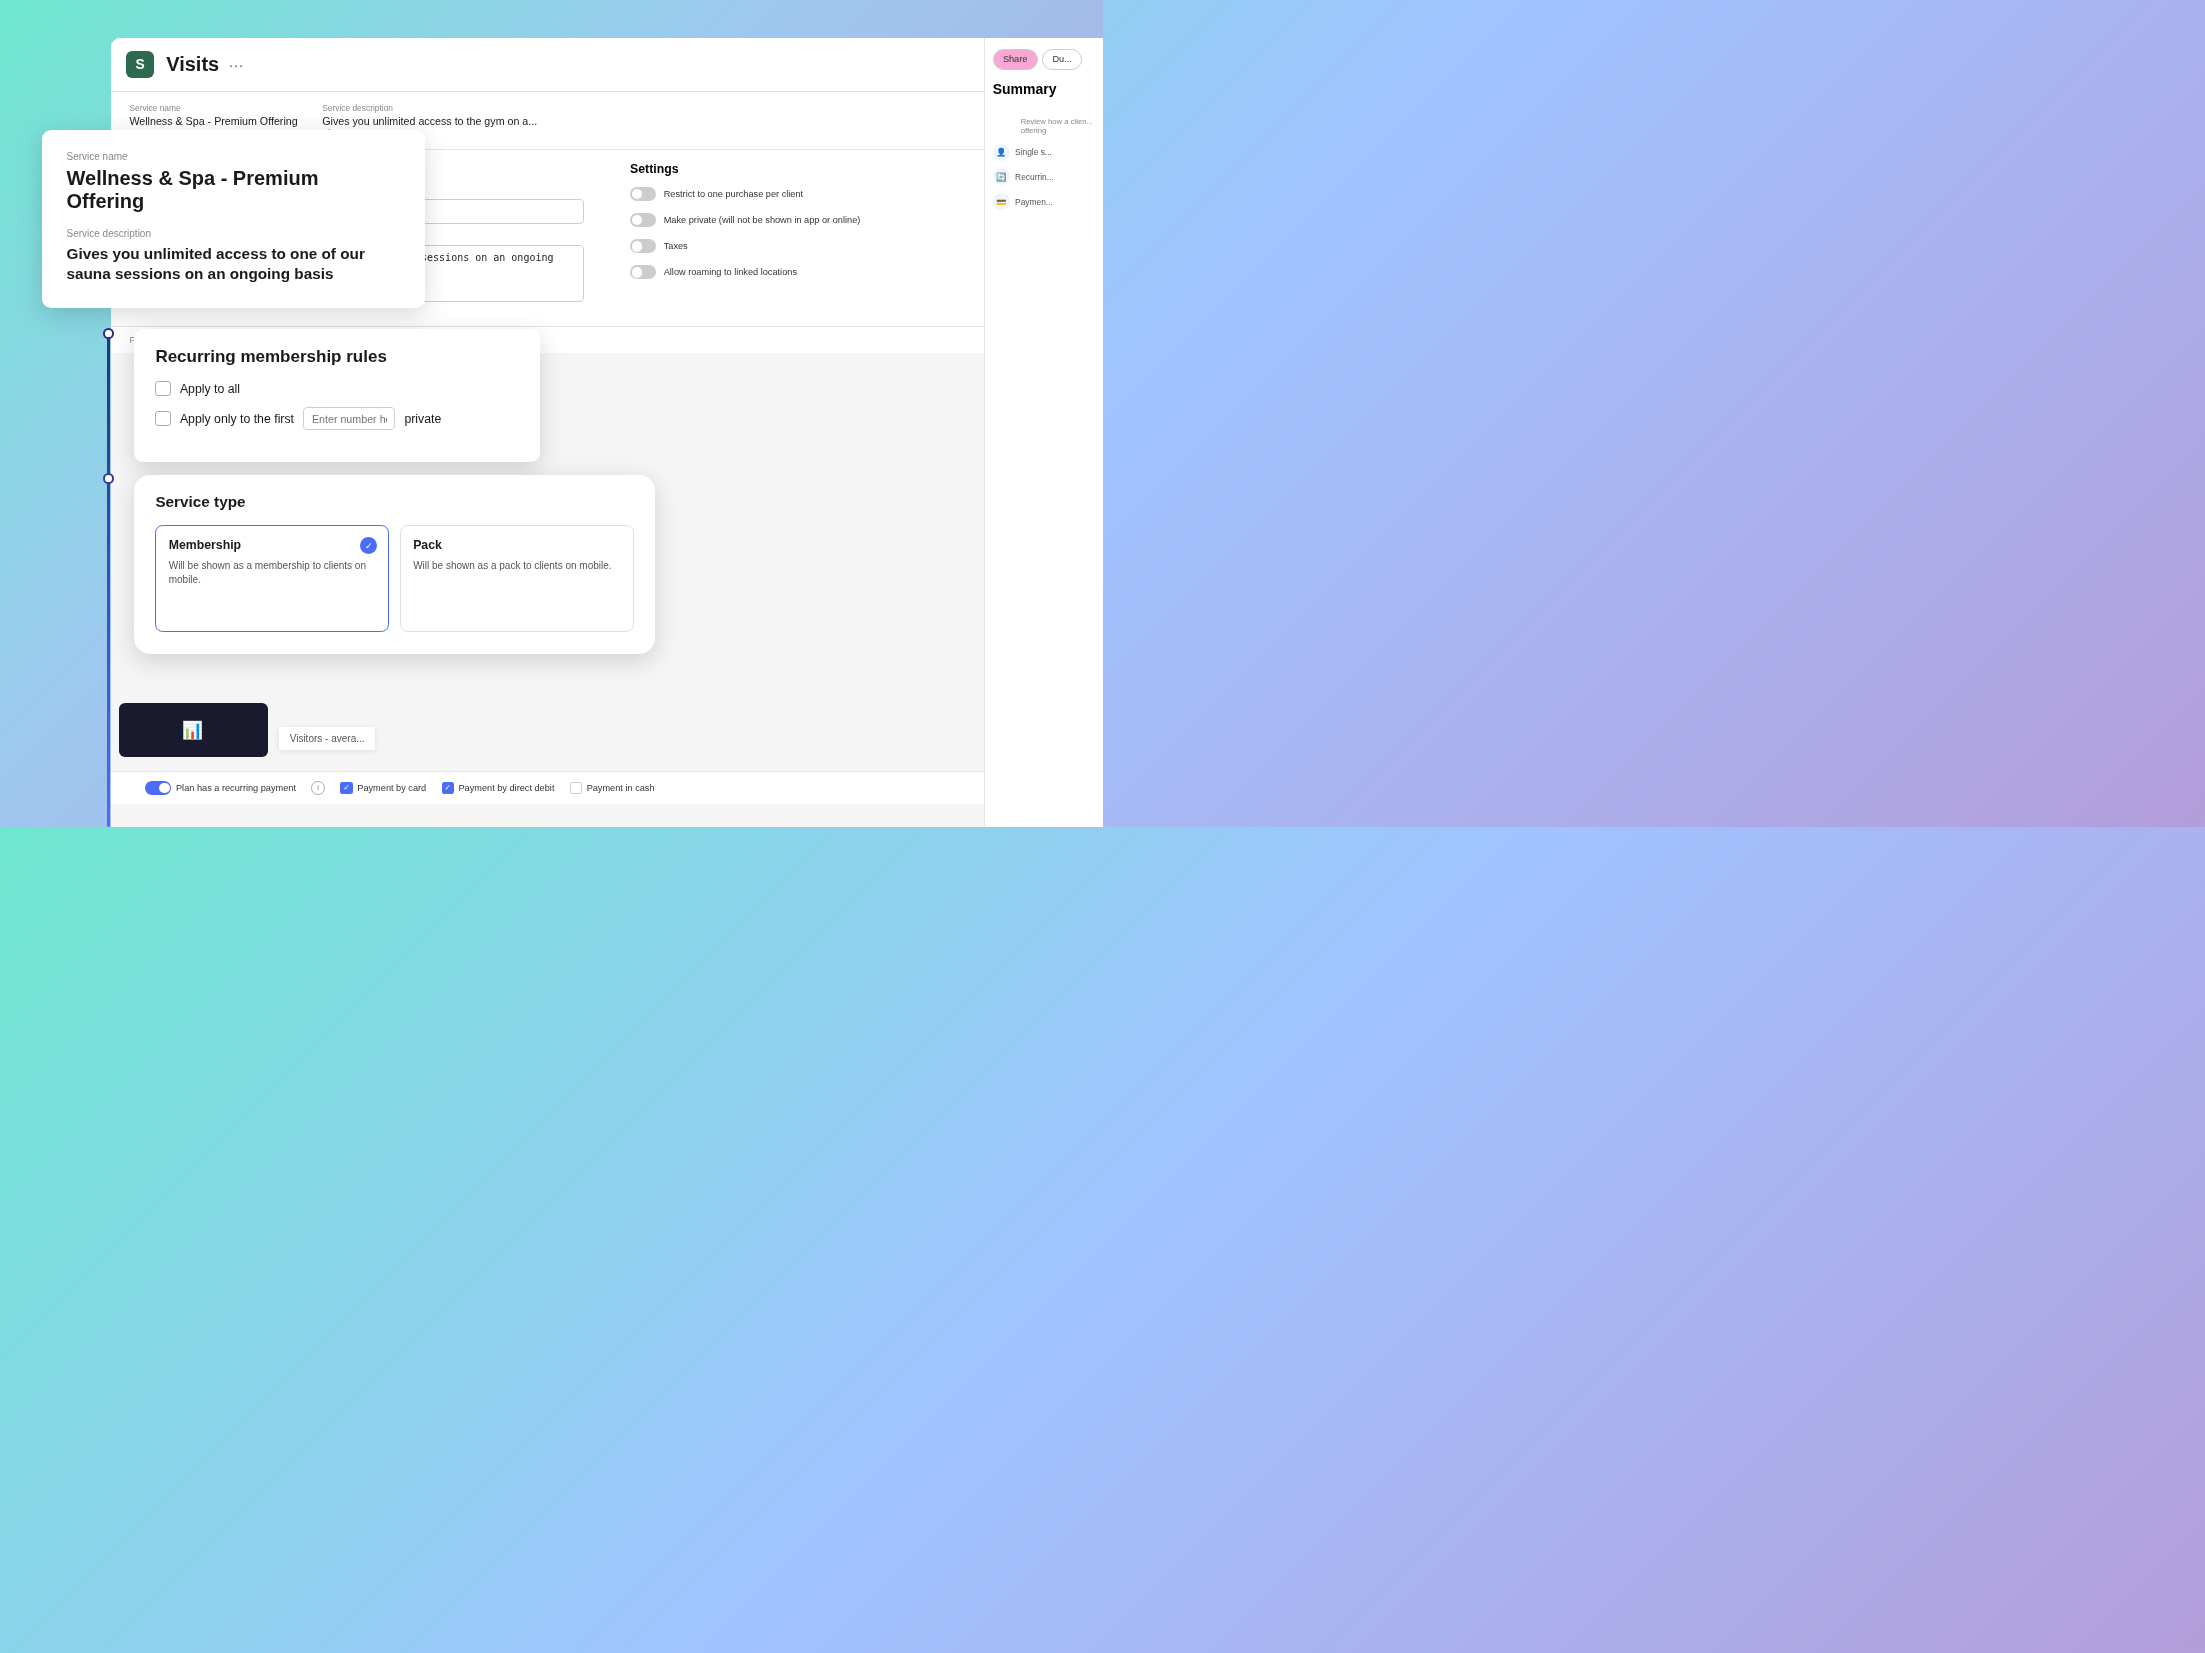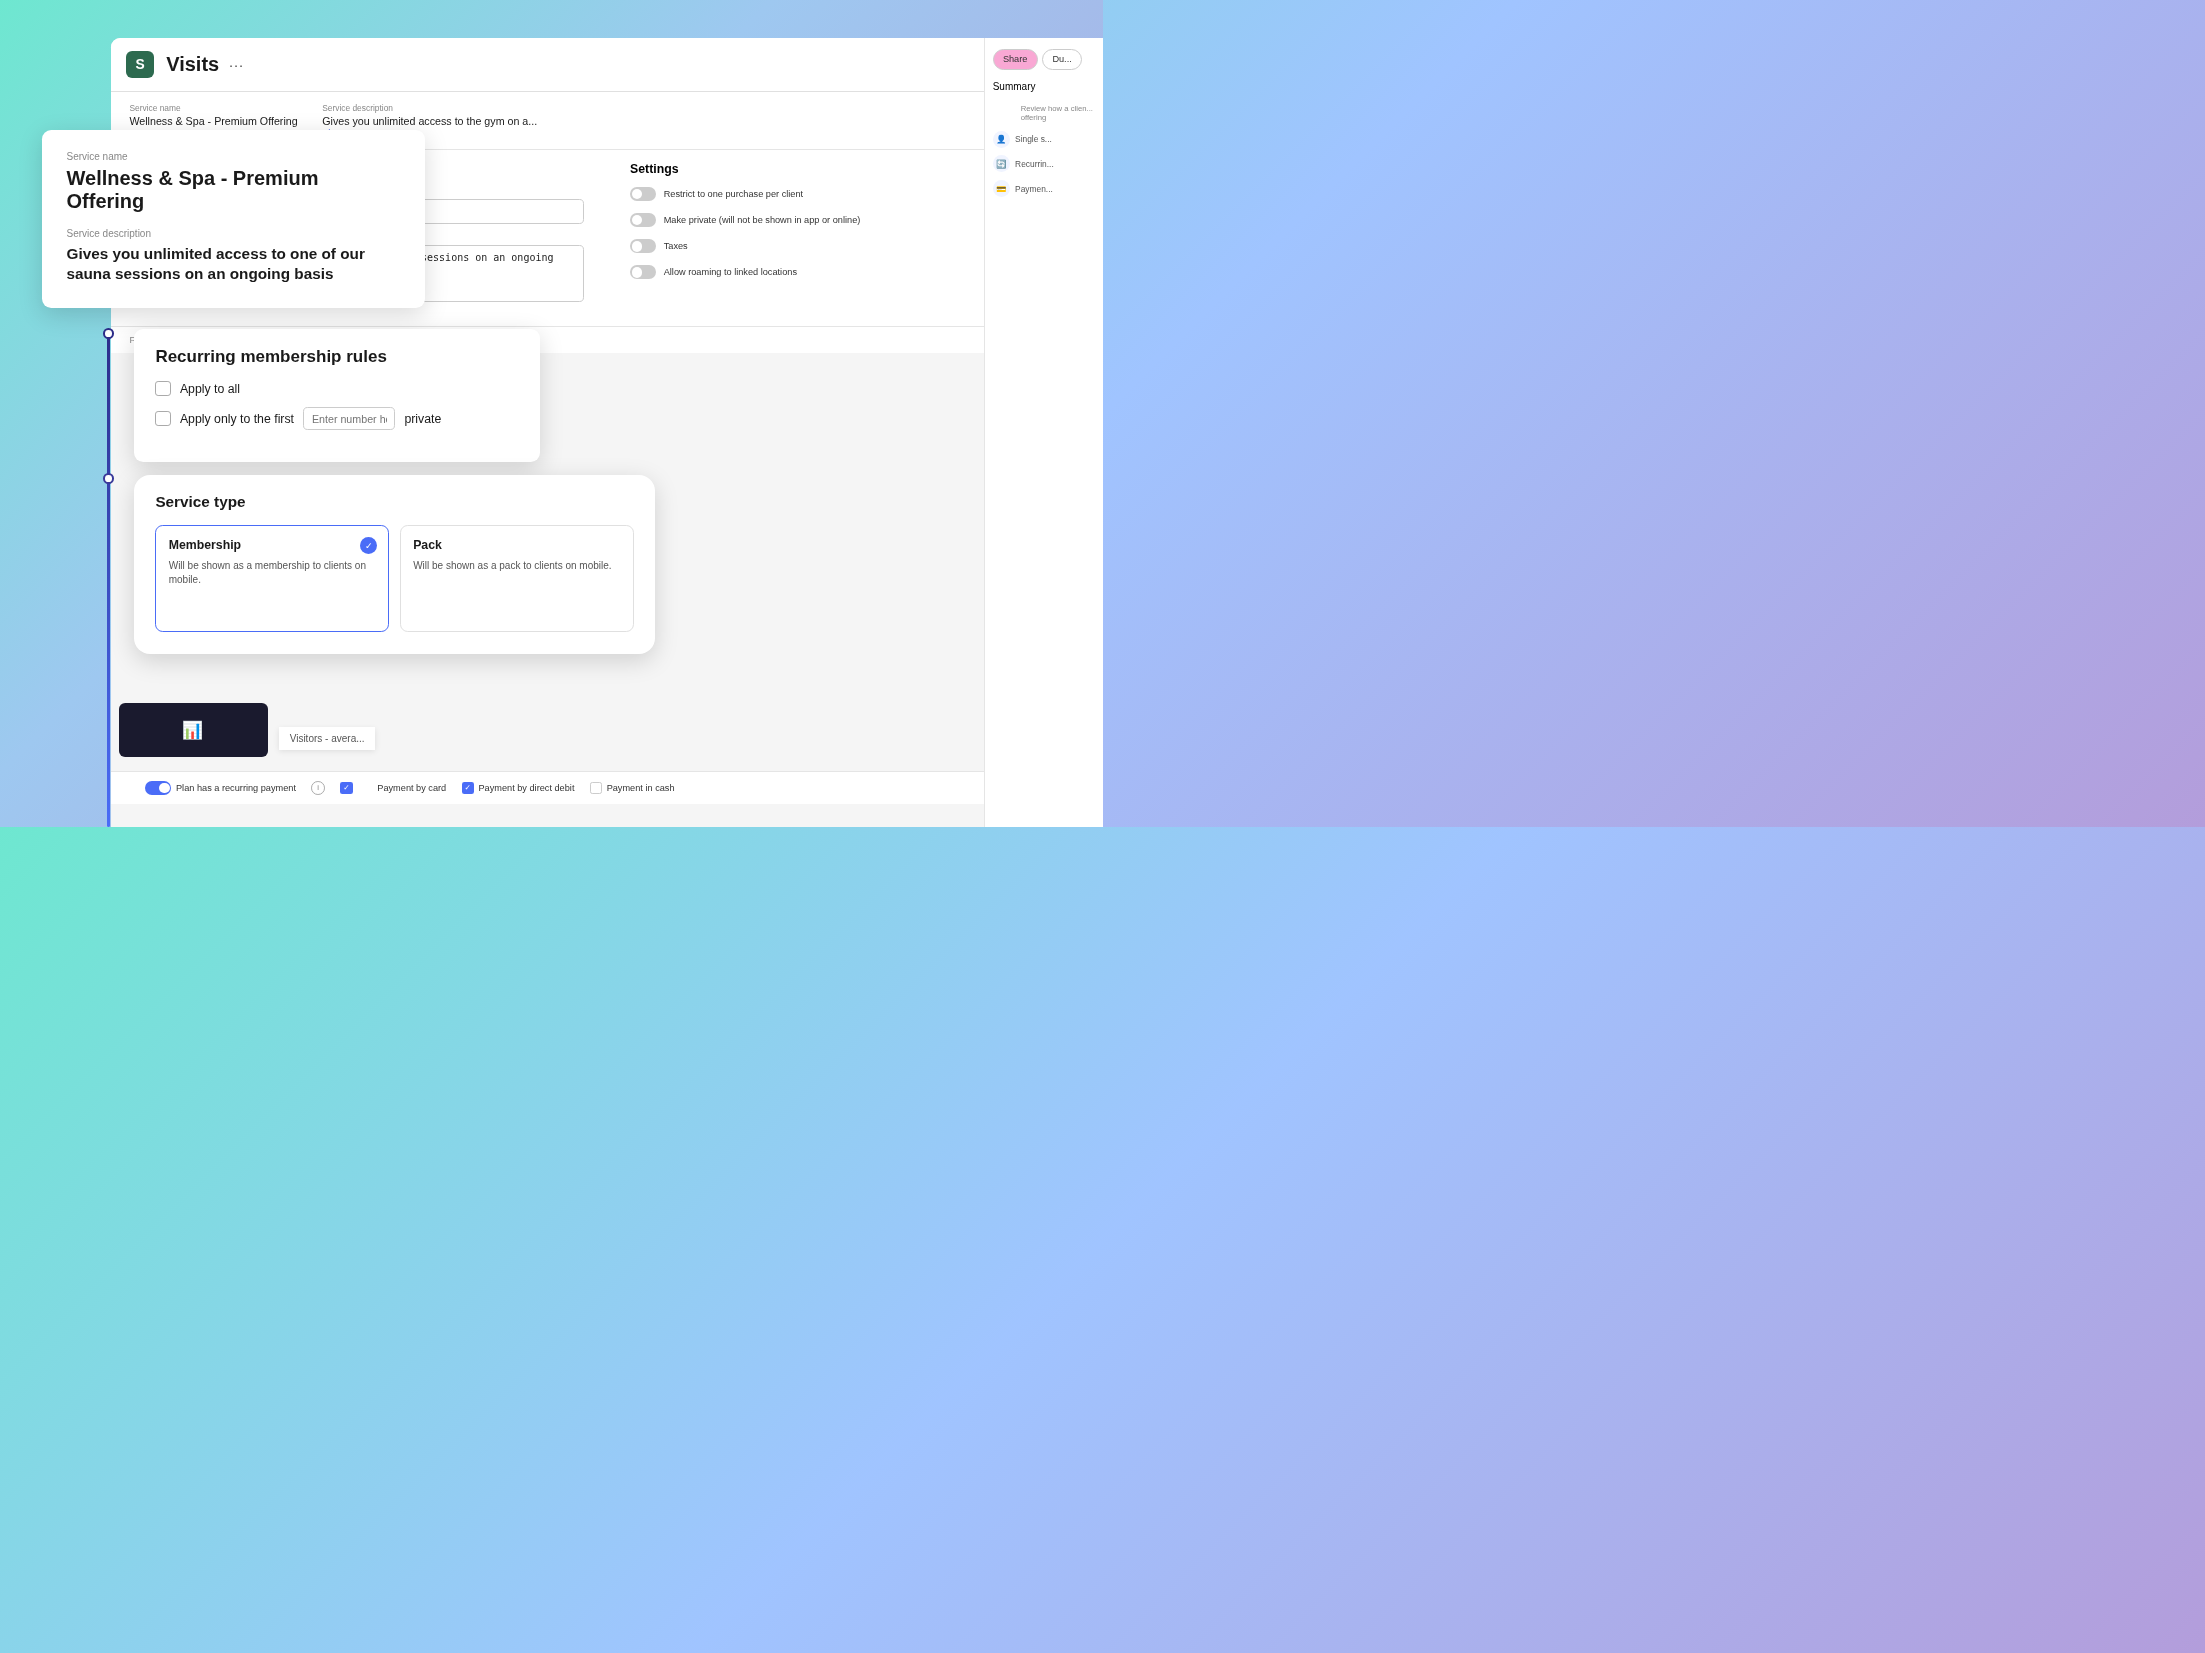--- a/index.html
+++ b/index.html
@@ -249,38 +249,38 @@
   </div>
 
   <div style="position:absolute;bottom:23px;left:0;right:0;padding:9.2px 18.4px;display:flex;align-items:center;gap:15.3px;border-top:0.8px solid #e5e5e5;background:#fff;">
     <div style="display:flex;align-items:center;gap:4.6px;margin-left:16px;">
       <div class="toggle-on-blue"></div>
       <span style="font-size:9.2px;color:#333;">Plan has a recurring payment</span>
     </div>
     <div style="width:13.8px;height:13.8px;border-radius:50%;border:0.8px solid #aaa;display:flex;align-items:center;justify-content:center;font-size:7.7px;color:#888;">i</div>
     <div style="display:flex;align-items:center;gap:4.6px;">
       <div class="checkbox-checked">✓</div>
-      <span style="font-size:9.2px;color:#333;margin-left:20px;">Payment by card</span>
+      <span style="font-size:9.2px;color:#333;">Payment by card</span>
     </div>
     <div style="display:flex;align-items:center;gap:4.6px;">
       <div class="checkbox-checked">✓</div>
       <span style="font-size:9.2px;color:#333;">Payment by direct debit</span>
     </div>
     <div style="display:flex;align-items:center;gap:4.6px;">
       <div class="checkbox-unchecked"></div>
       <span style="font-size:9.2px;color:#333;">Payment in cash</span>
     </div>
   </div>
 
   <div style="position:absolute;top:0;right:0;width:119px;bottom:0;border-left:0.8px solid #e5e5e5;background:#fff;padding:10.7px 7.7px;">
     <div style="display:flex;gap:4.6px;margin-bottom:10.7px;">
       <button class="btn-share">Share</button>
       <button class="btn-dup">Du...</button>
     </div>
-    <div style="font-size:10px;font-weight:400;margin-bottom:12px;">Summary</div>
+    <div style="font-size:14px;font-weight:700;margin-bottom:20px;">Summary</div>
     <div style="font-size:7.7px;color:#888;margin-bottom:9.2px;padding-left:28px;">Review how a clien... offering</div>
     <div style="display:flex;align-items:center;gap:5.4px;margin-bottom:7.7px;">
       <div style="width:17px;height:17px;background:#f0f4ff;border-radius:50%;display:flex;align-items:center;justify-content:center;font-size:8.4px;">👤</div>
       <span style="font-size:8.4px;color:#555;">Single s...</span>
     </div>
     <div style="display:flex;align-items:center;gap:5.4px;margin-bottom:7.7px;">
       <div style="width:17px;height:17px;background:#f0f4ff;border-radius:50%;display:flex;align-items:center;justify-content:center;font-size:8.4px;">🔄</div>
       <span style="font-size:8.4px;color:#555;">Recurrin...</span>
     </div>
     <div style="display:flex;align-items:center;gap:5.4px;margin-bottom:7.7px;">

